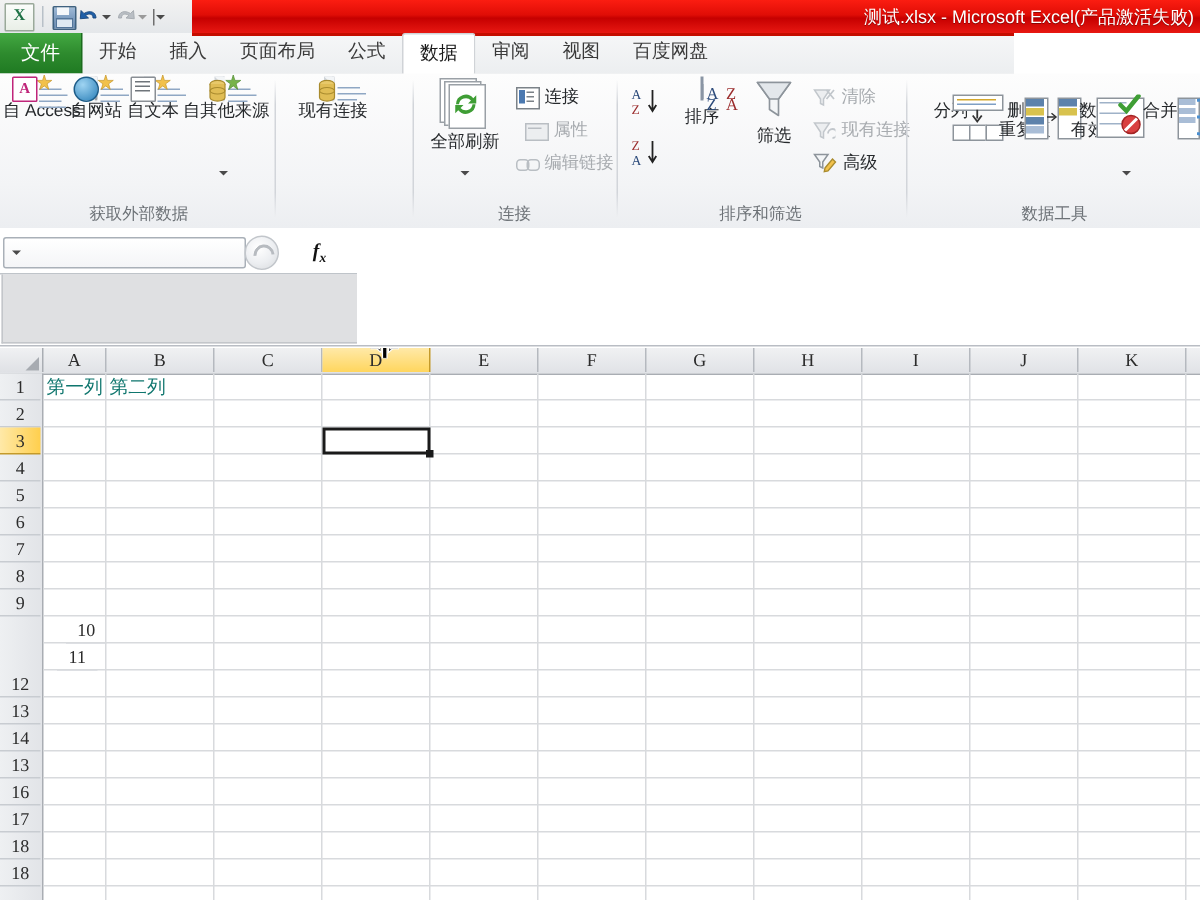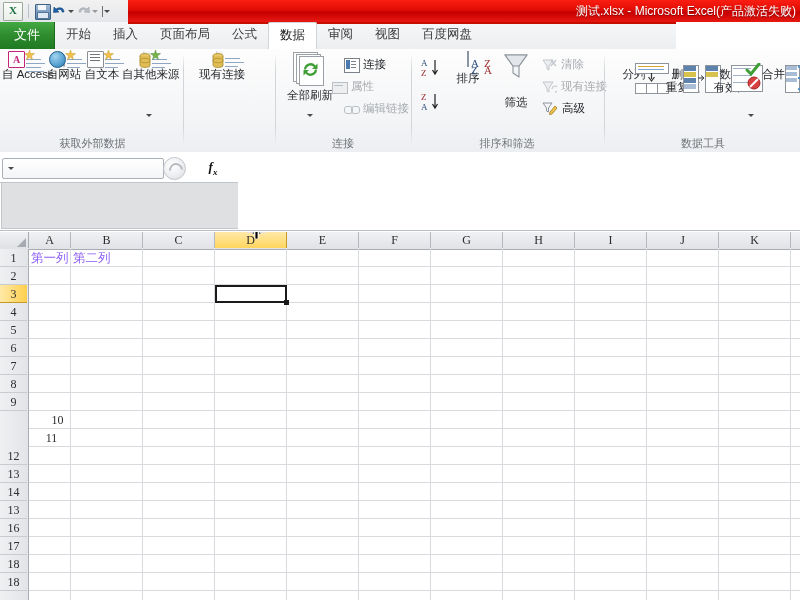--- a/index.html
+++ b/index.html
@@ -168,21 +168,21 @@
   .rh{
     position:absolute;left:0;width:27px;height:18px;line-height:18px;text-align:center;
     font-family:"Liberation Serif",serif;font-size:12px;color:#2c2c2c;
     border-bottom:1px solid #c8ccd1;box-sizing:border-box;
   }
   .rh.sel{background:linear-gradient(90deg,#ffe9a8,#ffcf4d);border-bottom:1px solid #c49a2a;}
   .cells{position:absolute;left:29px;top:17px;right:0;bottom:0;overflow:hidden;}
   .vline{position:absolute;top:0;bottom:0;width:1px;background:#d8dadd;}
   .hline{position:absolute;left:0;right:0;height:1px;background:#d8dadd;}
   .cell{position:absolute;height:16px;line-height:18px;padding-left:2px;
-    font-size:12.5px;color:#8b5cf6;white-space:nowrap;}
+    font-size:12.5px;color:#0f766e;white-space:nowrap;}
   .selbox{position:absolute;border:2px solid #1a1a1a;box-sizing:border-box;background:transparent;}
   .selhandle{position:absolute;width:5px;height:5px;background:#1a1a1a;}
 
   
   .rzcur{position:absolute;width:19px;height:15px;pointer-events:none;}
 </style>
 </head>
 <body>
 
 <div id="app">
@@ -355,21 +355,21 @@
           <span style="width:15px;height:14px;display:inline-block;position:relative;">
             <i style="position:absolute;left:0;top:0;width:14px;height:13px;background:#fff;border:1px solid #7b8288;"></i>
             <i style="position:absolute;left:2px;top:2px;width:4px;height:9px;background:#4b79b0;"></i>
             <i style="position:absolute;left:7px;top:3px;width:5px;height:1px;background:#7b8288;"></i>
             <i style="position:absolute;left:7px;top:6px;width:5px;height:1px;background:#7b8288;"></i>
             <i style="position:absolute;left:7px;top:9px;width:5px;height:1px;background:#7b8288;"></i>
           </span>
           <span class="cap">连接</span>
         </div>
 
-        <div class="smbtn dim" style="left:56px;top:28px;justify-content:center;">
+        <div class="smbtn dim" style="left:74px;top:28px;justify-content:center;">
           <span style="width:15px;height:14px;display:inline-block;position:relative;">
             <i style="position:absolute;left:0;top:2px;width:14px;height:10px;background:#eceef0;border:1px solid #b9bec3;"></i>
             <i style="position:absolute;left:2px;top:5px;width:9px;height:1px;background:#b9bec3;"></i>
           </span>
           <span class="cap">属性</span>
         </div>
 
         <div class="smbtn dim" style="left:68px;top:50px;">
           <span style="width:15px;height:14px;display:inline-block;position:relative;">
             <i style="position:absolute;left:0;top:4px;width:7px;height:6px;border:1.5px solid #b9bec3;border-radius:3px;"></i>
@@ -416,21 +416,21 @@
           <span class="cap" style="margin-top:6px;">排序</span>
         </div>
 
         <div class="bigbtn" style="left:82px;width:44px;">
           <span class="ic" style="display:inline-block;">
             <svg class="funnel" viewBox="0 0 26 28">
               <path d="M2 3 L24 3 L16 14 L16 25 L10 21 L10 14 Z" fill="#f3f5f7" stroke="#8d949b" stroke-width="1.1" stroke-linejoin="round"></path>
               <path d="M2 3 L24 3 L16 14 L10 14 Z" fill="#e3e7eb" stroke="#8d949b" stroke-width="1.1" stroke-linejoin="round"></path>
             </svg>
           </span>
-          <span class="cap" style="margin-top:13px;">筛选</span>
+          <span class="cap" style="margin-top:2px;">筛选</span>
         </div>
 
         <div class="smbtn dim" style="left:130px;top:6px;">
           <span style="width:15px;height:14px;display:inline-block;position:relative;">
             <svg width="15" height="14" viewBox="0 0 15 14">
               <path d="M1 2 L11 2 L7 8 L7 12 L5 11 L5 8 Z" fill="#eceef0" stroke="#c2c7cc" stroke-width="1"></path>
               <path d="M9 2 L14 8 M14 2 L9 8" stroke="#c2c7cc" stroke-width="1.2"></path>
             </svg>
           </span>
           <span class="cap">清除</span>

